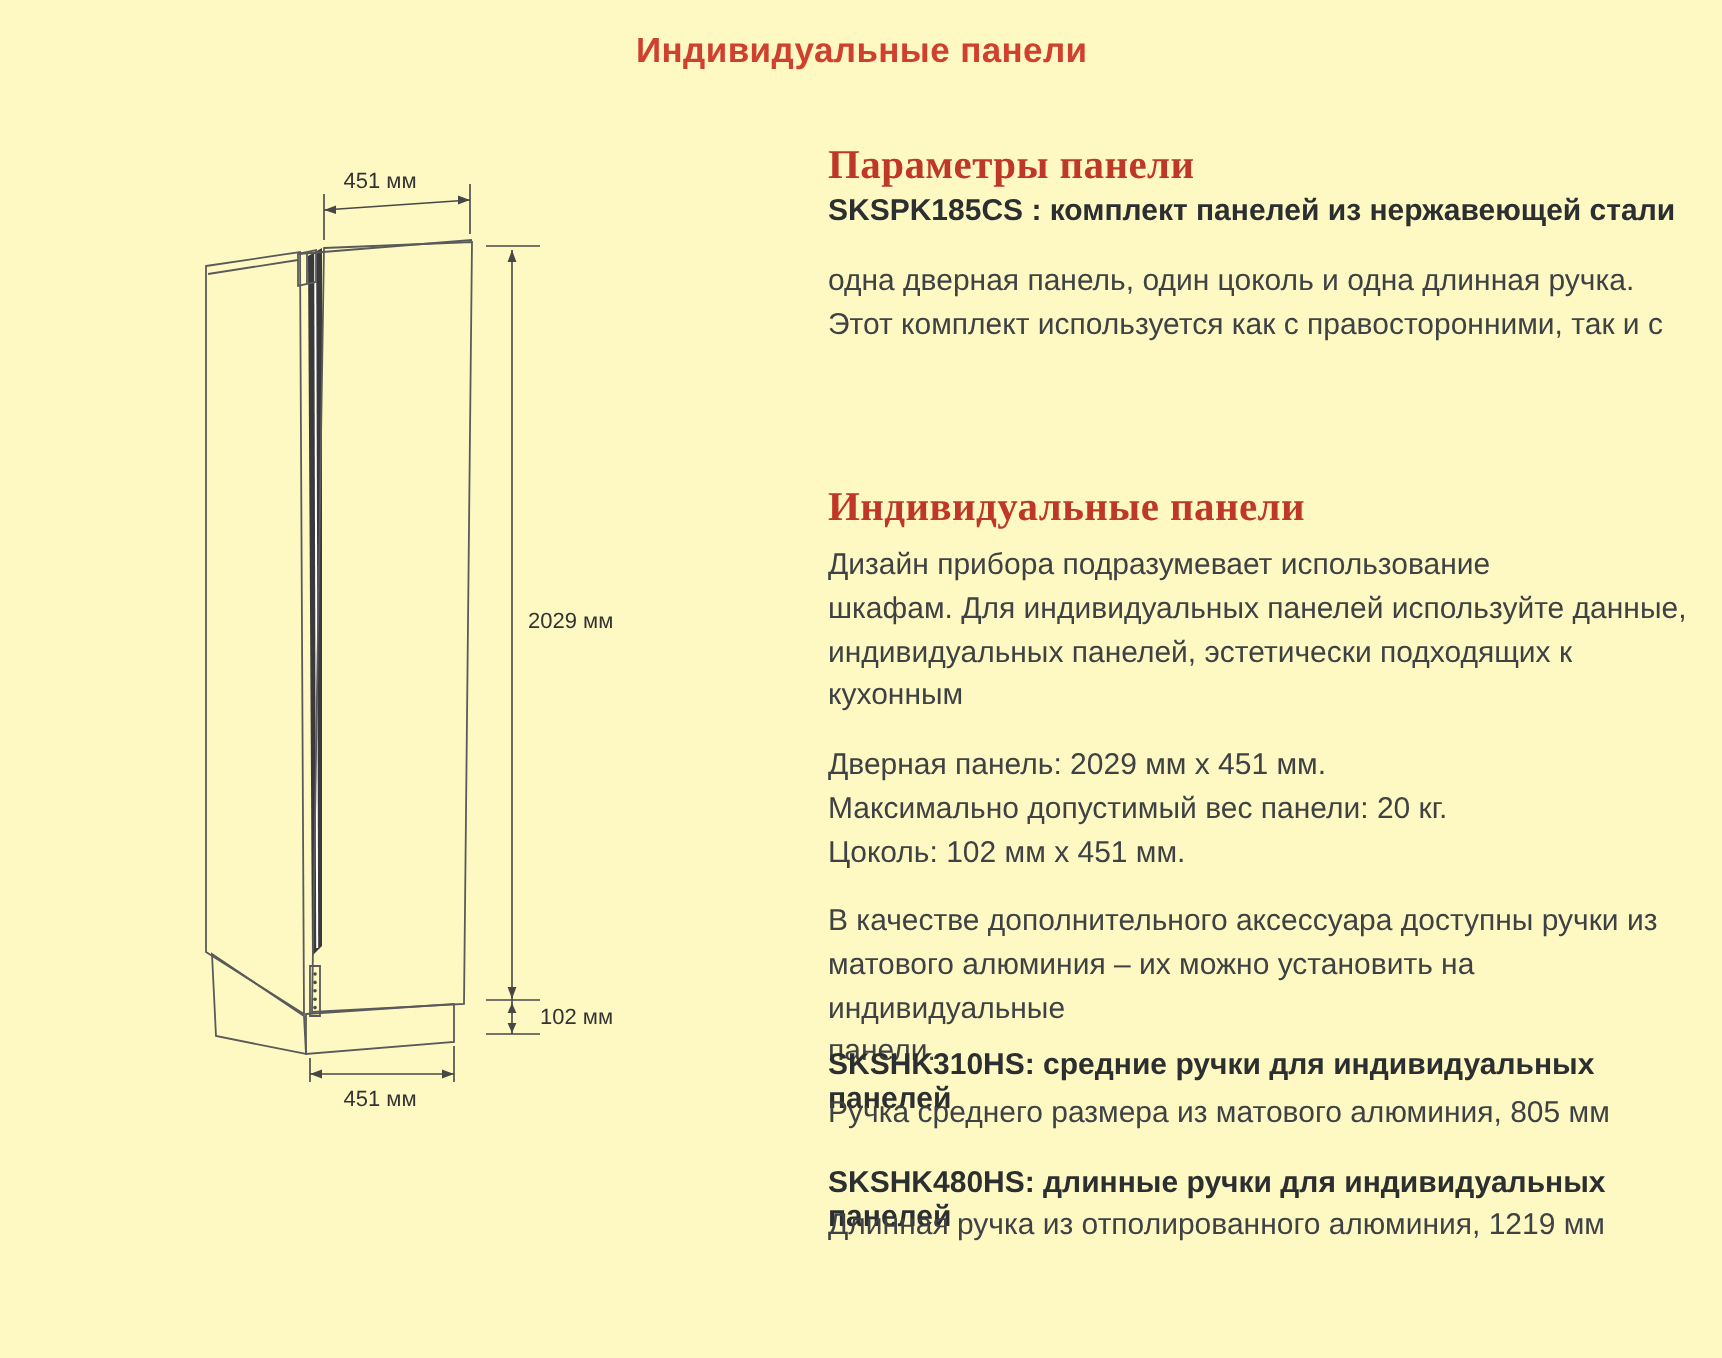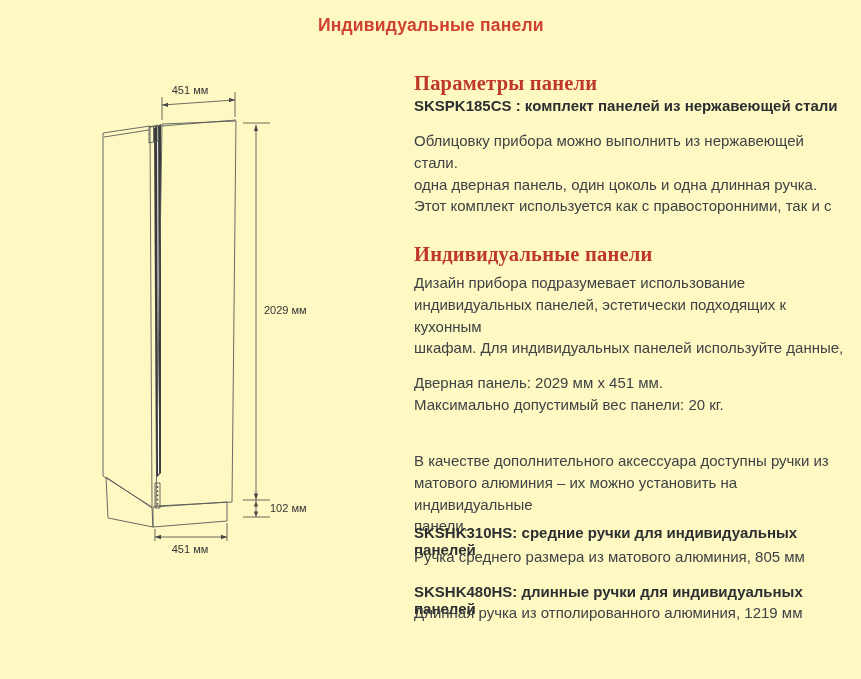--- a/index.html
+++ b/index.html
@@ -83,36 +83,36 @@
       <polygon class="dimfill" points="147,457 141,454.8 141,459.2"></polygon>
       <text x="110" y="473" text-anchor="middle">451 мм</text>
     </g>
   </svg>
 
   <div class="col h2" style="top:52px;margin-top:20px;">Параметры панели</div>
 
   <div class="col bold-line" style="top:97px;">SKSPK185CS : комплект панелей из нержавеющей стали</div>
 
   <div class="col para" style="top:130px;">
-    <div>Облицовку прибора можно выполнить из нержавеющей стали.</div>
     <div>одна дверная панель, один цоколь и одна длинная ручка.</div>
     <div>Этот комплект используется как с правосторонними, так и с</div>
   </div>
 
   <div class="col h2" style="top:243px;">Индивидуальные панели</div>
 
   <div class="col para" style="top:272px;">
     <div>Дизайн прибора подразумевает использование</div>
+    <div>шкафам. Для индивидуальных панелей используйте данные,</div>
     <div>индивидуальных панелей, эстетически подходящих к кухонным</div>
-    <div>шкафам. Для индивидуальных панелей используйте данные,</div>
   </div>
 
   <div class="col para" style="top:372px;">
     <div>Дверная панель: 2029 мм x 451 мм.</div>
     <div>Максимально допустимый вес панели: 20 кг.</div>
+    <div>Цоколь: 102 мм x 451 мм.</div>
   </div>
 
   <div class="col para" style="top:450px;">
     <div>В качестве дополнительного аксессуара доступны ручки из</div>
     <div>матового алюминия – их можно установить на индивидуальные</div>
     <div>панели.</div>
   </div>
 
   <div class="col bold-line" style="top:524px;">SKSHK310HS: средние ручки для индивидуальных панелей</div>
   <div class="col desc-line" style="top:548px;">Ручка среднего размера из матового алюминия, 805 мм</div>

